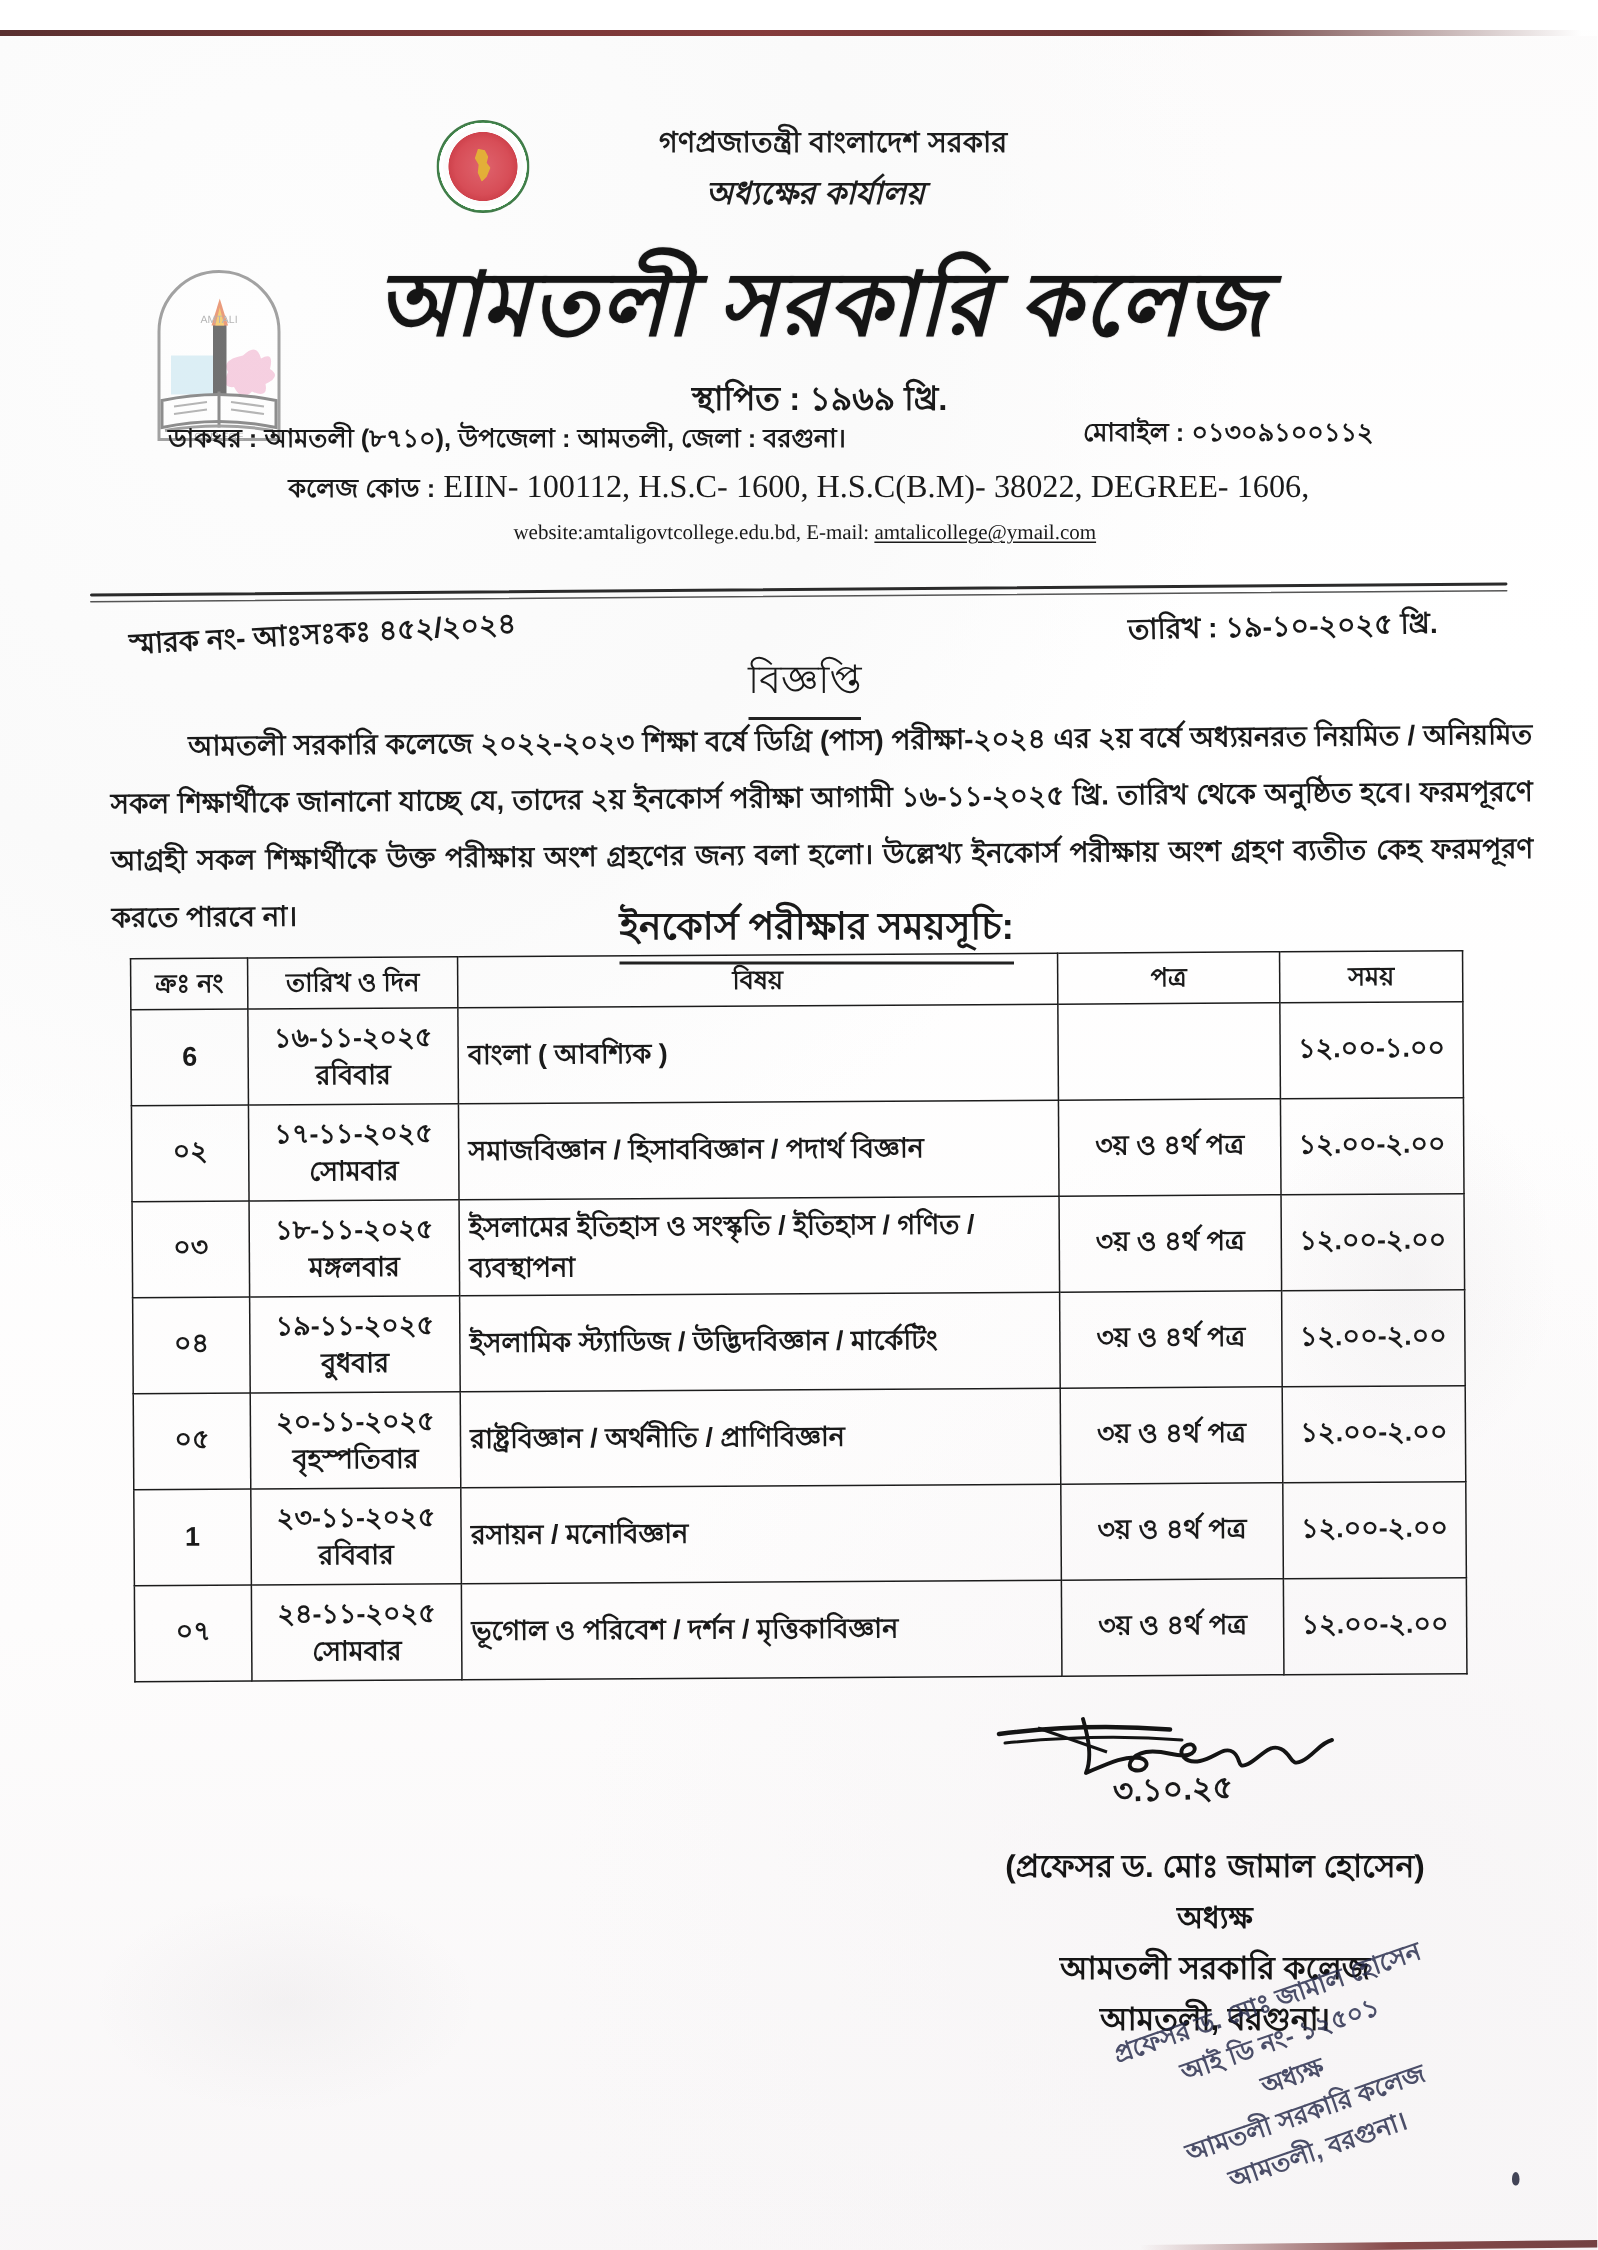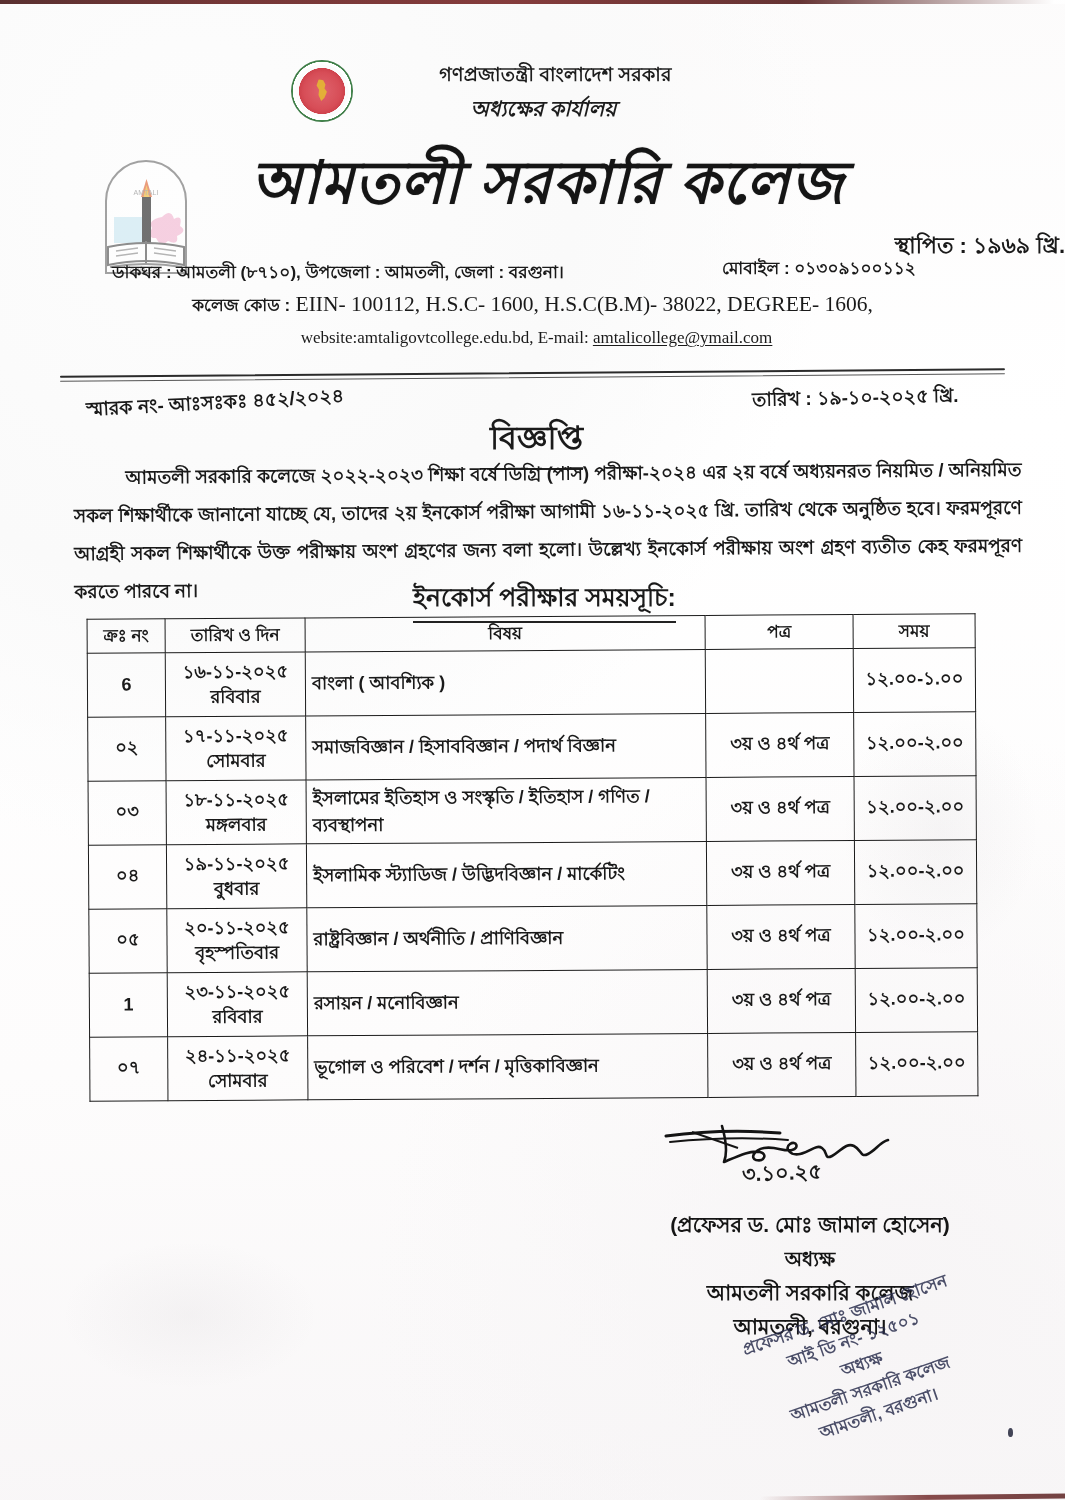--- a/index.html
+++ b/index.html
@@ -16,20 +16,21 @@
     overflow: hidden;
   }
 
   
   #page {
     position: absolute; inset: 0;
     background:
       radial-gradient(ellipse 60% 45% at 18% 12%, #fdfdfd 0%, #fafafa 60%, rgba(250,250,250,0) 100%),
       radial-gradient(ellipse 50% 40% at 85% 88%, #f7f5f6 0%, rgba(247,245,246,0) 100%),
       linear-gradient(178deg, #fcfbfb 0%, #ffffff 30%, #fdfcfc 70%, #f8f6f7 100%);
+    margin-top: 20px;
   }
   
   .scan-edge-top {
     position: absolute; left: 0; top: 0; width: 100%; height: 4px;
     background: linear-gradient(90deg, #3d0c0c 0%, #5c1414 20%, #701a1a 48%, #4a1010 75%, #ffffff 99%);
     opacity: .85;
   }
   .scan-edge-bottom {
     position: absolute; left: 760px; bottom: 0; width: 305px; height: 5px;
     background: linear-gradient(90deg, rgba(255,255,255,0) 0%, #6b2020 55%, #52_1515 100%);
@@ -83,21 +84,21 @@
     position: absolute; left: 0; top: 138px; width: 100%;
     text-align: center; padding-left: 30px;
     font-family: "Liberation Sans", "DejaVu Sans", sans-serif;
     font-size: 59px; font-weight: 700; font-style: italic;
     letter-spacing: 1px; color: #151515;
     text-shadow: 0 0 1px rgba(0,0,0,.35);
     white-space: nowrap;
   }
   .established {
     position: absolute; left: 0; top: 228px; width: 100%;
-    text-align: right; padding-left: 28px;
+    text-align: center; padding-left: 28px;
     font-family: "Liberation Sans", "DejaVu Sans", sans-serif;
     font-size: 22px; font-weight: 700;
   }
 
   .addr-row {
     position: absolute; top: 259px; left: 0; width: 1065px;
     font-family: "Liberation Sans", "DejaVu Sans", sans-serif;
     font-size: 17px; font-weight: 700;
   }
   .addr-left  { position: absolute; left: 112px; top: 0; white-space: nowrap; }
@@ -108,21 +109,21 @@
     text-align: center; 
     font-size: 21.5px; white-space: nowrap;
   }
   .code-line .bn {
     font-family: "Liberation Sans", "DejaVu Sans", sans-serif;
     font-size: 17px; font-weight: 700;
   }
   .web-line {
     position: absolute; top: 328px; left: 0; width: 1065px;
     text-align: center; padding-left: 8px;
-    font-size: 17px; white-space: nowrap;
+    font-size: 14px; white-space: nowrap;
   }
   .web-line u { text-decoration: underline; text-underline-offset: 2px; }
 
   .hr-double {
     position: absolute; left: 60px; top: 372px; width: 945px; height: 8px;
     transform: rotate(-.45deg);
   }
   .hr-double i {
     display: block; width: 100%; background: #2b2b2b; border-radius: 2px;
   }
@@ -139,21 +140,21 @@
   .memo-date {
     position: absolute; left: 752px; top: 383px;
     font-family: "Liberation Sans", "DejaVu Sans", sans-serif;
     font-size: 19px; font-weight: 700;
     transform: rotate(-1.2deg); white-space: nowrap;
   }
   .notice-title {
     position: absolute; left: 0; top: 413px; width: 100%;
     text-align: center; padding-left: 8px;
     font-family: "Liberation Sans", "DejaVu Sans", sans-serif;
-    font-size: 32px; font-weight: 700;
+    font-size: 26px; font-weight: 400;
   }
   .notice-title span {
     display: inline-block; border-bottom: 2px solid #222; padding-bottom: 1px;
   }
 
   
   .body-text {
     position: absolute; left: 74px; top: 455px; width: 948px;
     font-family: "Liberation Sans", "DejaVu Sans", sans-serif;
     font-size: 18.5px; font-weight: 700; line-height: 38px;

